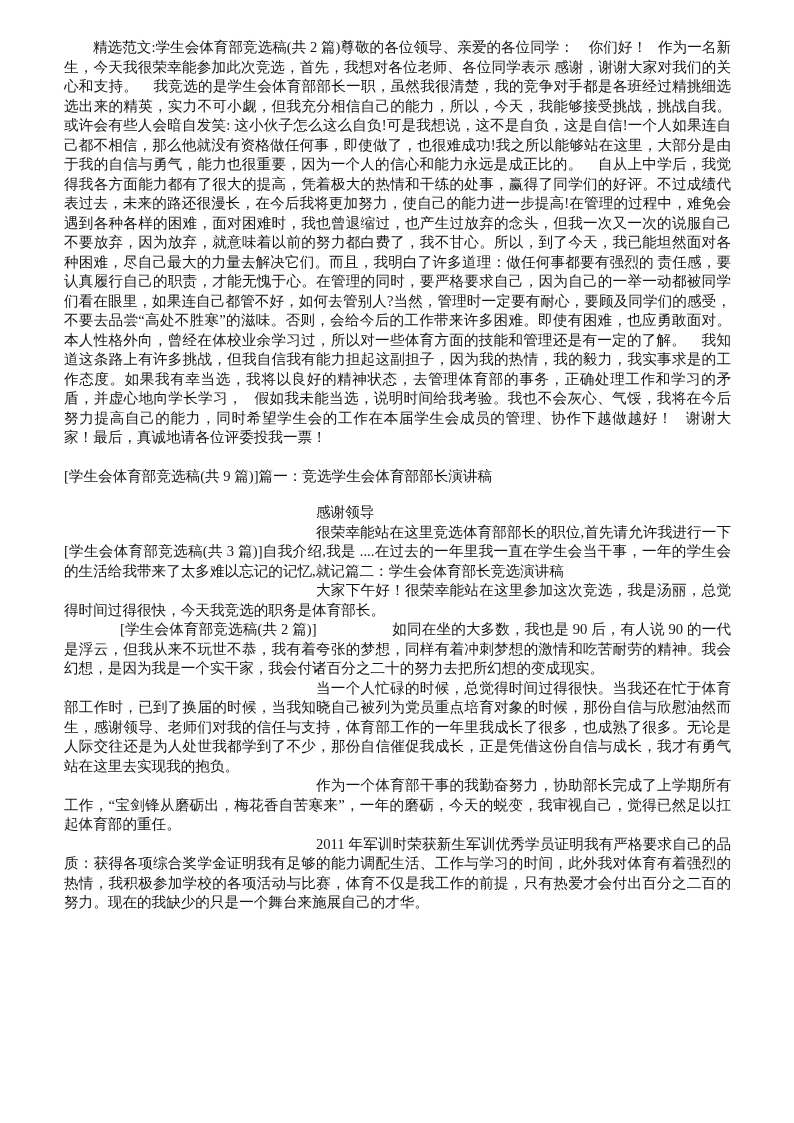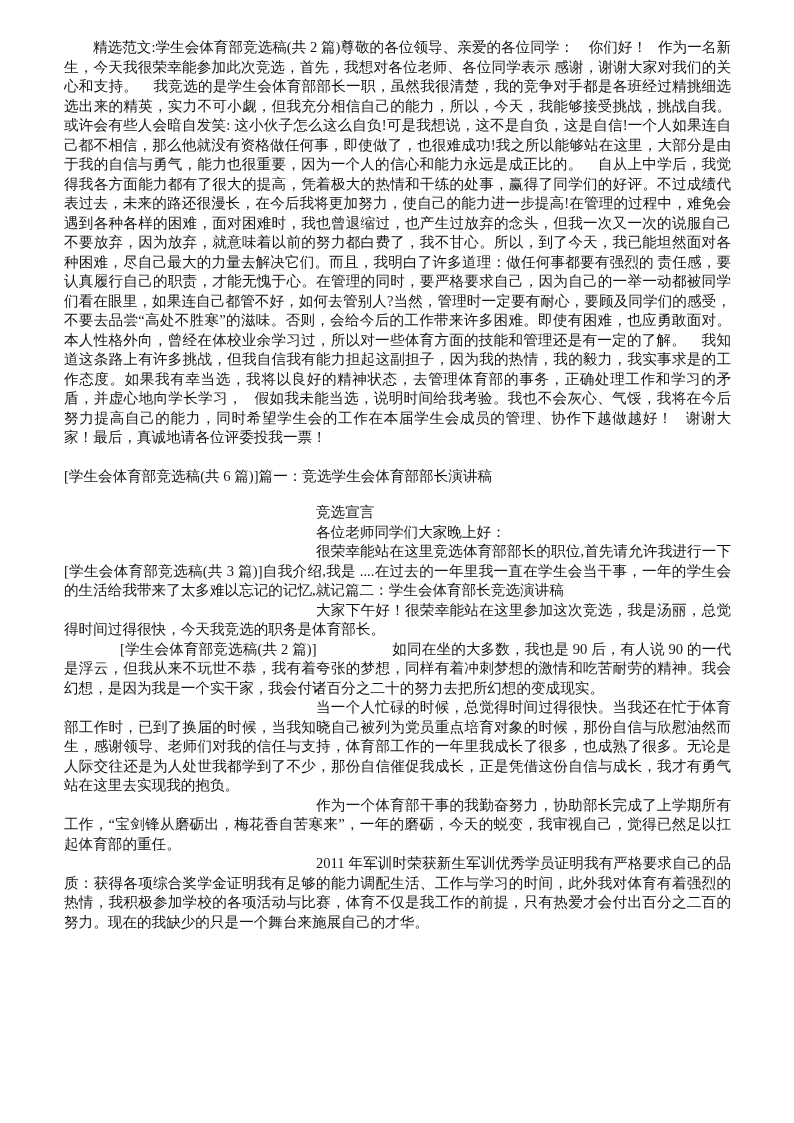--- a/index.html
+++ b/index.html
@@ -33,25 +33,24 @@
   .indent-xl { text-indent: 252px; }  
   .gap-above    { margin-top: 19px; } 
   .gap-above-sm { margin-top: 17px; }
 </style>
 </head>
 <body>
 
 <div class="page">
   <p class="para indent-2">精选范文:学生会体育部竞选稿(共 2 篇)尊敬的各位领导、亲爱的各位同学：    你们好！   作为一名新生，今天我很荣幸能参加此次竞选，首先，我想对各位老师、各位同学表示 感谢，谢谢大家对我们的关心和支持。    我竞选的是学生会体育部部长一职，虽然我很清楚，我的竞争对手都是各班经过精挑细选选出来的精英，实力不可小觑，但我充分相信自己的能力，所以，今天，我能够接受挑战，挑战自我。    或许会有些人会暗自发笑: 这小伙子怎么这么自负!可是我想说，这不是自负，这是自信!一个人如果连自己都不相信，那么他就没有资格做任何事，即使做了，也很难成功!我之所以能够站在这里，大部分是由于我的自信与勇气，能力也很重要，因为一个人的信心和能力永远是成正比的。    自从上中学后，我觉得我各方面能力都有了很大的提高，凭着极大的热情和干练的处事，赢得了同学们的好评。不过成绩代表过去，未来的路还很漫长，在今后我将更加努力，使自己的能力进一步提高!在管理的过程中，难免会遇到各种各样的困难，面对困难时，我也曾退缩过，也产生过放弃的念头，但我一次又一次的说服自己不要放弃，因为放弃，就意味着以前的努力都白费了，我不甘心。所以，到了今天，我已能坦然面对各种困难，尽自己最大的力量去解决它们。而且，我明白了许多道理：做任何事都要有强烈的 责任感，要认真履行自己的职责，才能无愧于心。在管理的同时，要严格要求自己，因为自己的一举一动都被同学们看在眼里，如果连自己都管不好，如何去管别人?当然，管理时一定要有耐心，要顾及同学们的感受，不要去品尝“高处不胜寒”的滋味。否则，会给今后的工作带来许多困难。即使有困难，也应勇敢面对。    本人性格外向，曾经在体校业余学习过，所以对一些体育方面的技能和管理还是有一定的了解。    我知道这条路上有许多挑战，但我自信我有能力担起这副担子，因为我的热情，我的毅力，我实事求是的工作态度。如果我有幸当选，我将以良好的精神状态，去管理体育部的事务，正确处理工作和学习的矛盾，并虚心地向学长学习，   假如我未能当选，说明时间给我考验。我也不会灰心、气馁，我将在今后努力提高自己的能力，同时希望学生会的工作在本届学生会成员的管理、协作下越做越好！   谢谢大家！最后，真诚地请各位评委投我一票！</p>
 
-  <p class="para gap-above">[学生会体育部竞选稿(共 6 篇)]篇一：竞选学生会体育部部长演讲稿</p>
+  <p class="para gap-above">[学生会体育部竞选稿(共 9 篇)]篇一：竞选学生会体育部部长演讲稿</p>
 
-  <p class="para indent-xl gap-above-sm">竞选宣言</p>
+  <p class="para indent-xl gap-above-sm">感谢领导</p>
 
-  <p class="para indent-xl">各位老师同学们大家晚上好：</p>
 
   <p class="para indent-xl">很荣幸能站在这里竞选体育部部长的职位,首先请允许我进行一下[学生会体育部竞选稿(共 3 篇)]自我介绍,我是 ....在过去的一年里我一直在学生会当干事，一年的学生会的生活给我带来了太多难以忘记的记忆,就记篇二：学生会体育部长竞选演讲稿</p>
 
 
   <p class="para indent-xl">大家下午好！很荣幸能站在这里参加这次竞选，我是汤丽，总觉得时间过得很快，今天我竞选的职务是体育部长。</p>
 
   <p class="para indent-sm">[学生会体育部竞选稿(共 2 篇)]                    如同在坐的大多数，我也是 90 后，有人说 90 的一代是浮云，但我从来不玩世不恭，我有着夸张的梦想，同样有着冲刺梦想的激情和吃苦耐劳的精神。我会幻想，是因为我是一个实干家，我会付诸百分之二十的努力去把所幻想的变成现实。</p>
 
   <p class="para indent-xl">当一个人忙碌的时候，总觉得时间过得很快。当我还在忙于体育部工作时，已到了换届的时候，当我知晓自己被列为党员重点培育对象的时候，那份自信与欣慰油然而生，感谢领导、老师们对我的信任与支持，体育部工作的一年里我成长了很多，也成熟了很多。无论是人际交往还是为人处世我都学到了不少，那份自信催促我成长，正是凭借这份自信与成长，我才有勇气站在这里去实现我的抱负。</p>
 

